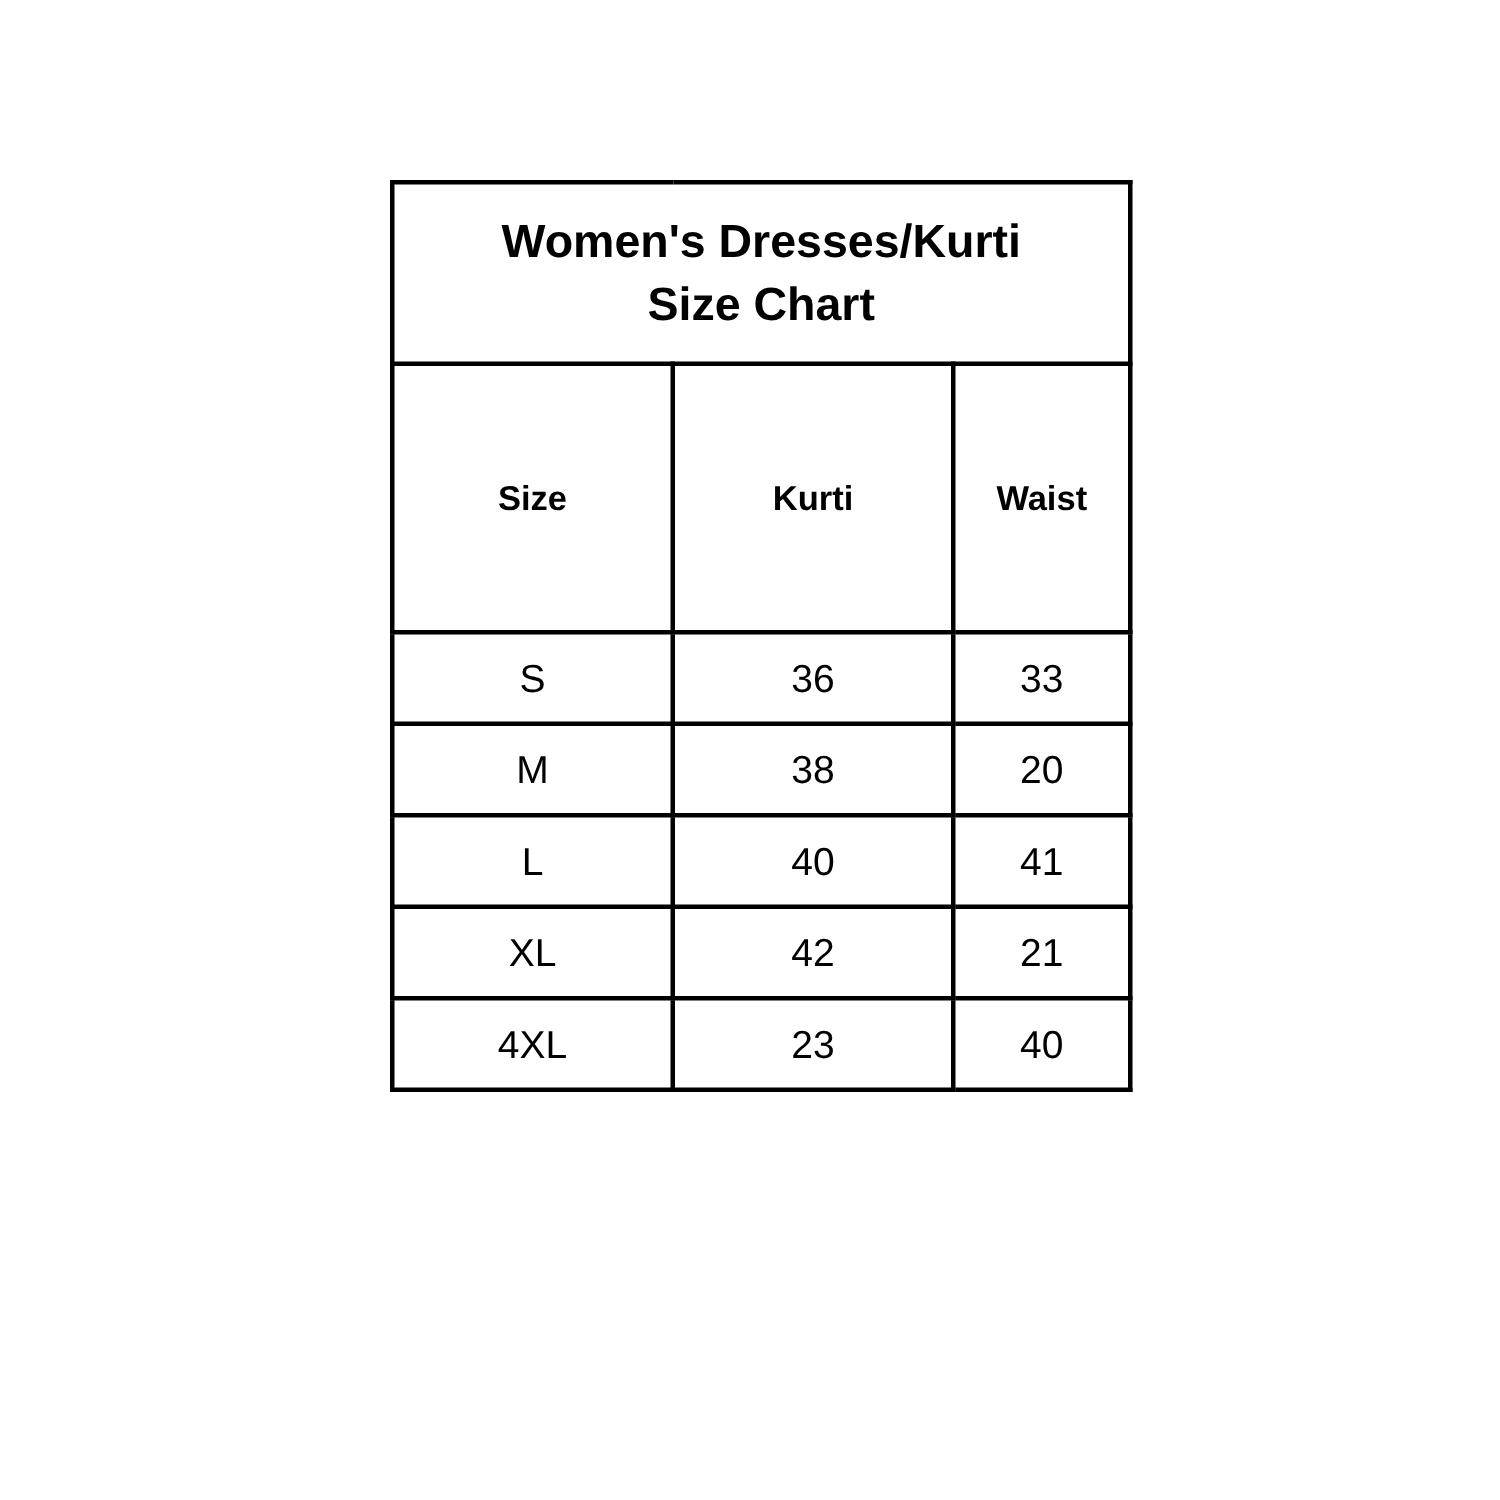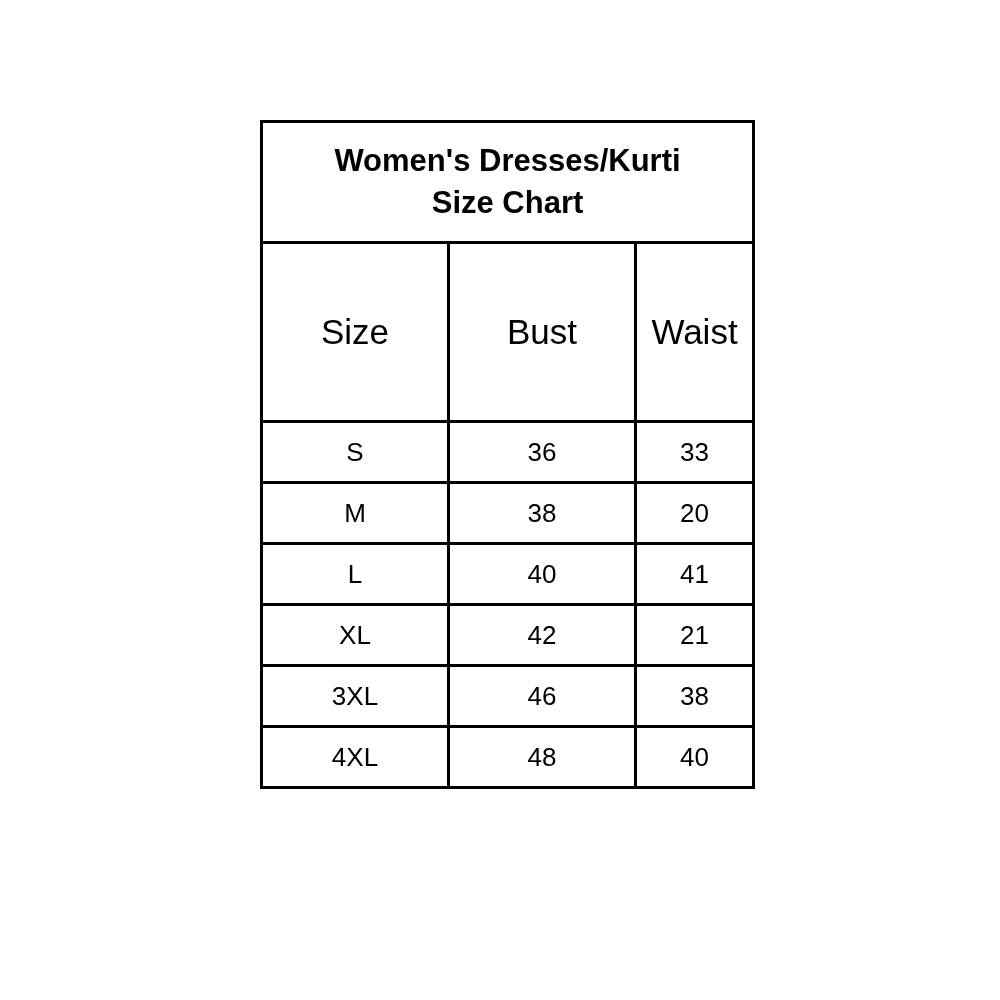--- a/index.html
+++ b/index.html
@@ -47,22 +47,22 @@
   .chart-title-cell {
     height: 118px;
     font-size: 31px;
     font-weight: bold;
     line-height: 1.35;
     padding: 0 10px;
   }
 
   .head-cell {
     height: 176px;
-    font-size: 35px;
-    font-weight: normal;
+    font-size: 23px;
+    font-weight: bold;
   }
 
   .body-cell {
     height: 58px;
     font-size: 26px;
     font-weight: normal;
   }
 </style>
 </head>
 <body>
@@ -76,21 +76,21 @@
     </colgroup>
     <tbody>
       <tr>
         <td class="chart-title-cell" colspan="3">
           <span>Women's Dresses/Kurti</span><br>
           <span>Size Chart</span>
         </td>
       </tr>
       <tr>
         <td class="head-cell">Size</td>
-        <td class="head-cell">Bust</td>
+        <td class="head-cell">Kurti</td>
         <td class="head-cell">Waist</td>
       </tr>
 
       <tr>
         <td class="body-cell">S</td>
         <td class="body-cell">36</td>
         <td class="body-cell">33</td>
       </tr>
       <tr>
         <td class="body-cell">M</td>
@@ -101,24 +101,19 @@
         <td class="body-cell">L</td>
         <td class="body-cell">40</td>
         <td class="body-cell">41</td>
       </tr>
       <tr>
         <td class="body-cell">XL</td>
         <td class="body-cell">42</td>
         <td class="body-cell">21</td>
       </tr>
       <tr>
-        <td class="body-cell">3XL</td>
-        <td class="body-cell">46</td>
-        <td class="body-cell">38</td>
-      </tr>
-      <tr>
         <td class="body-cell">4XL</td>
-        <td class="body-cell">48</td>
+        <td class="body-cell">23</td>
         <td class="body-cell">40</td>
       </tr>
     </tbody>
   </table>
 </div>
 
 </body></html>

